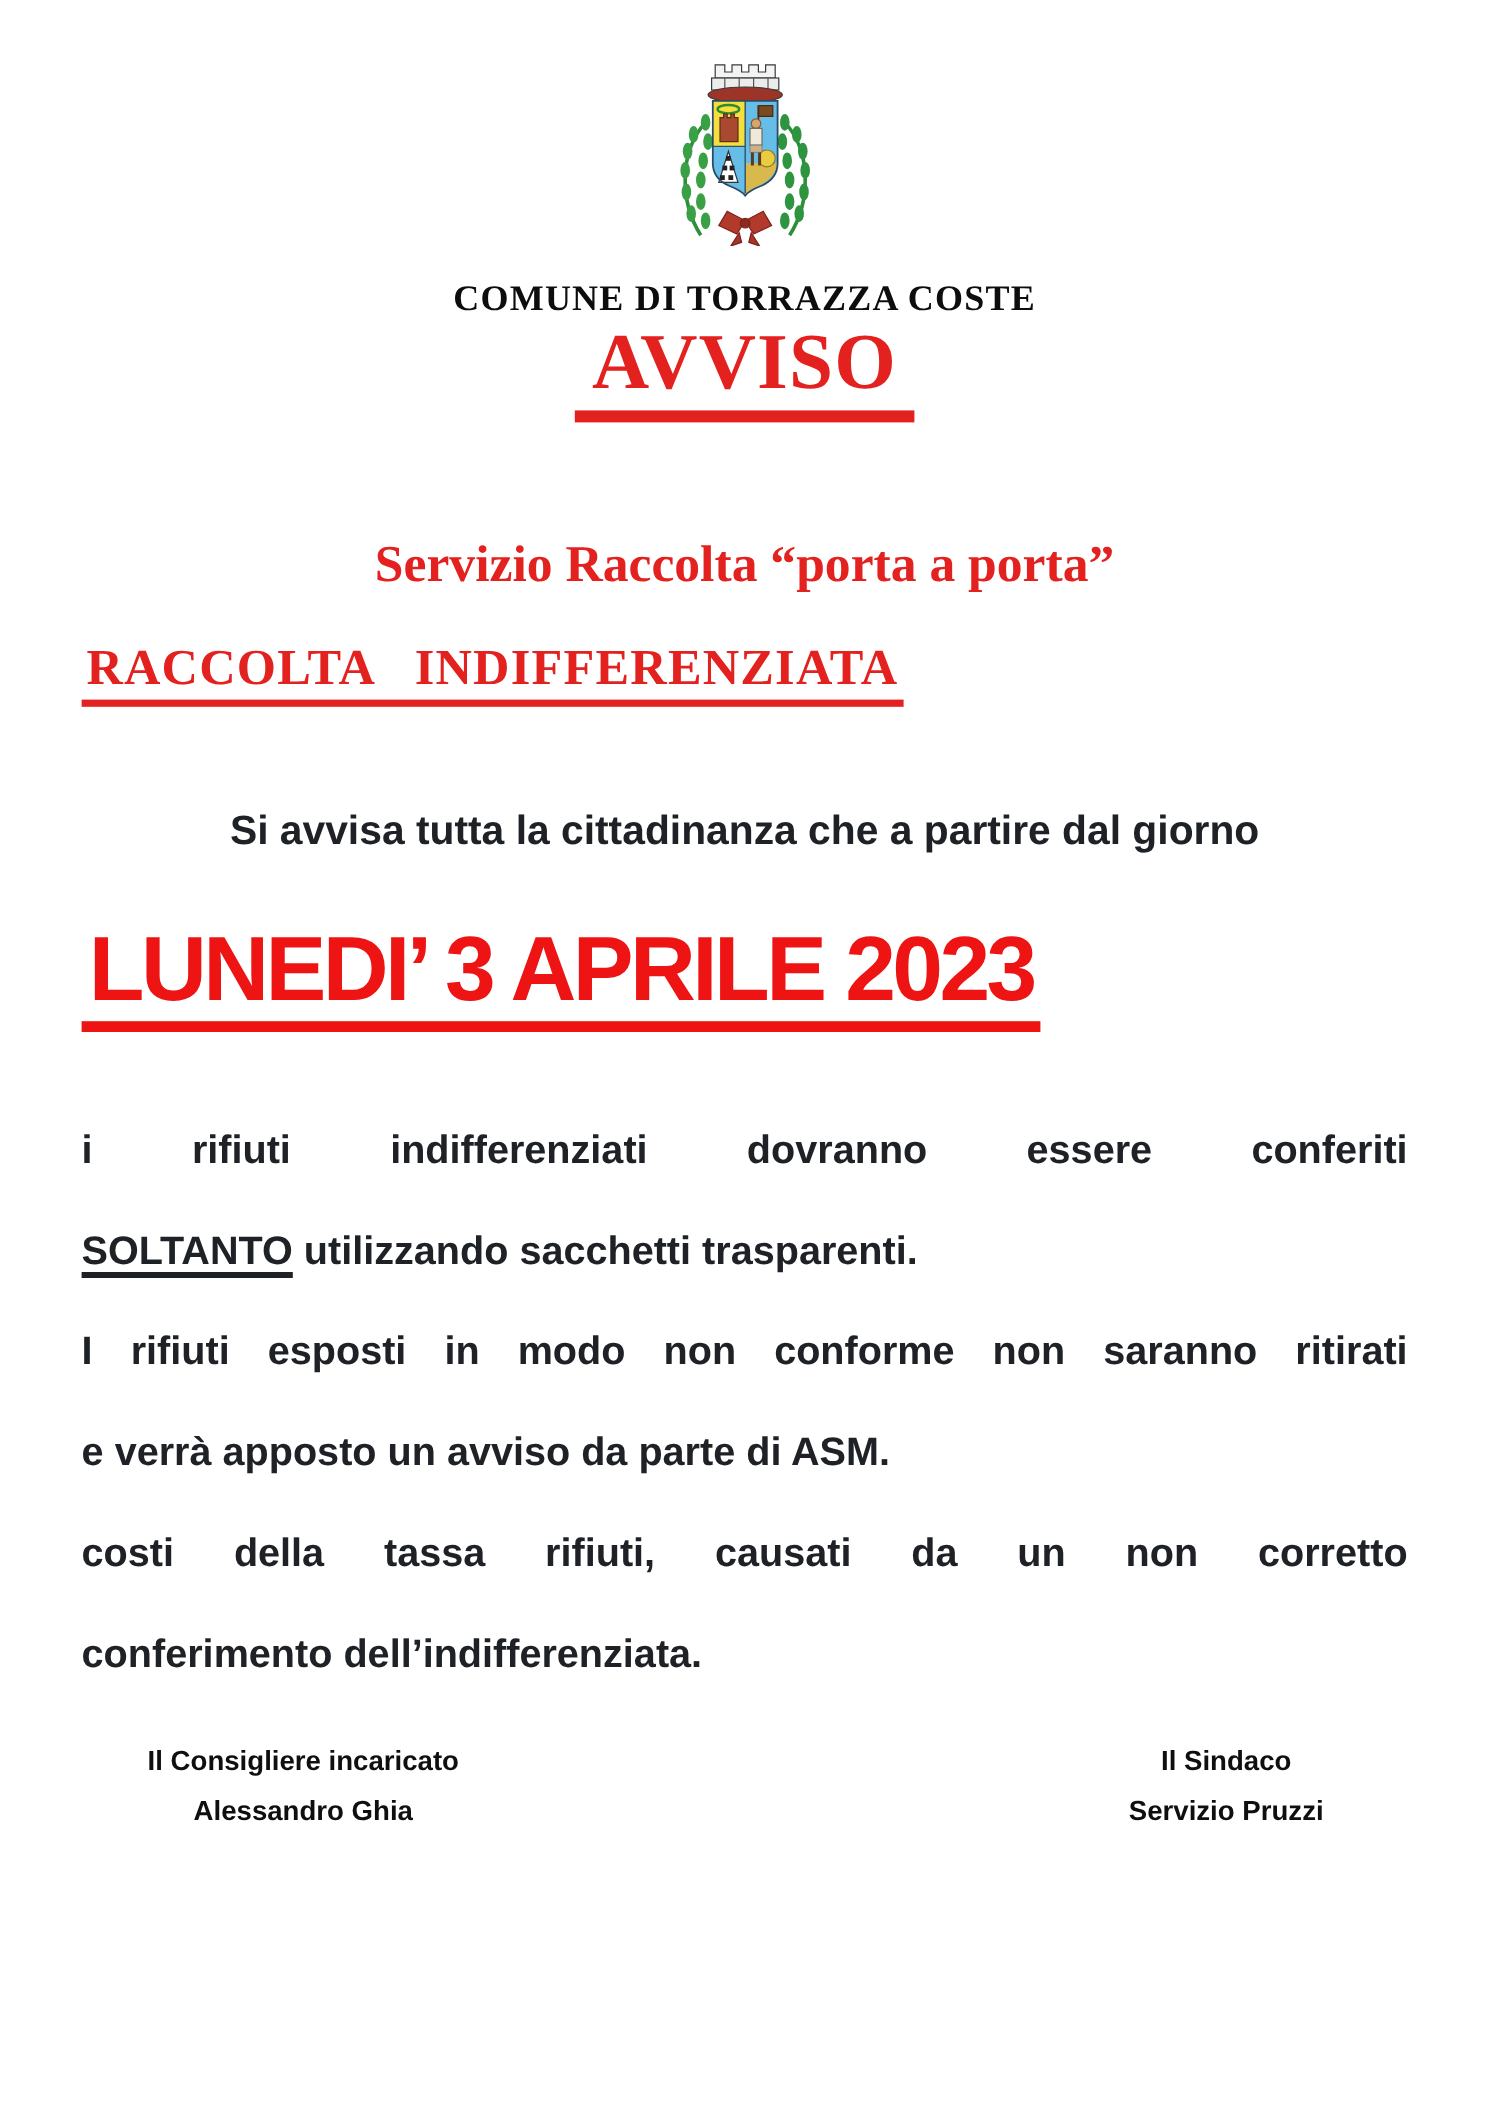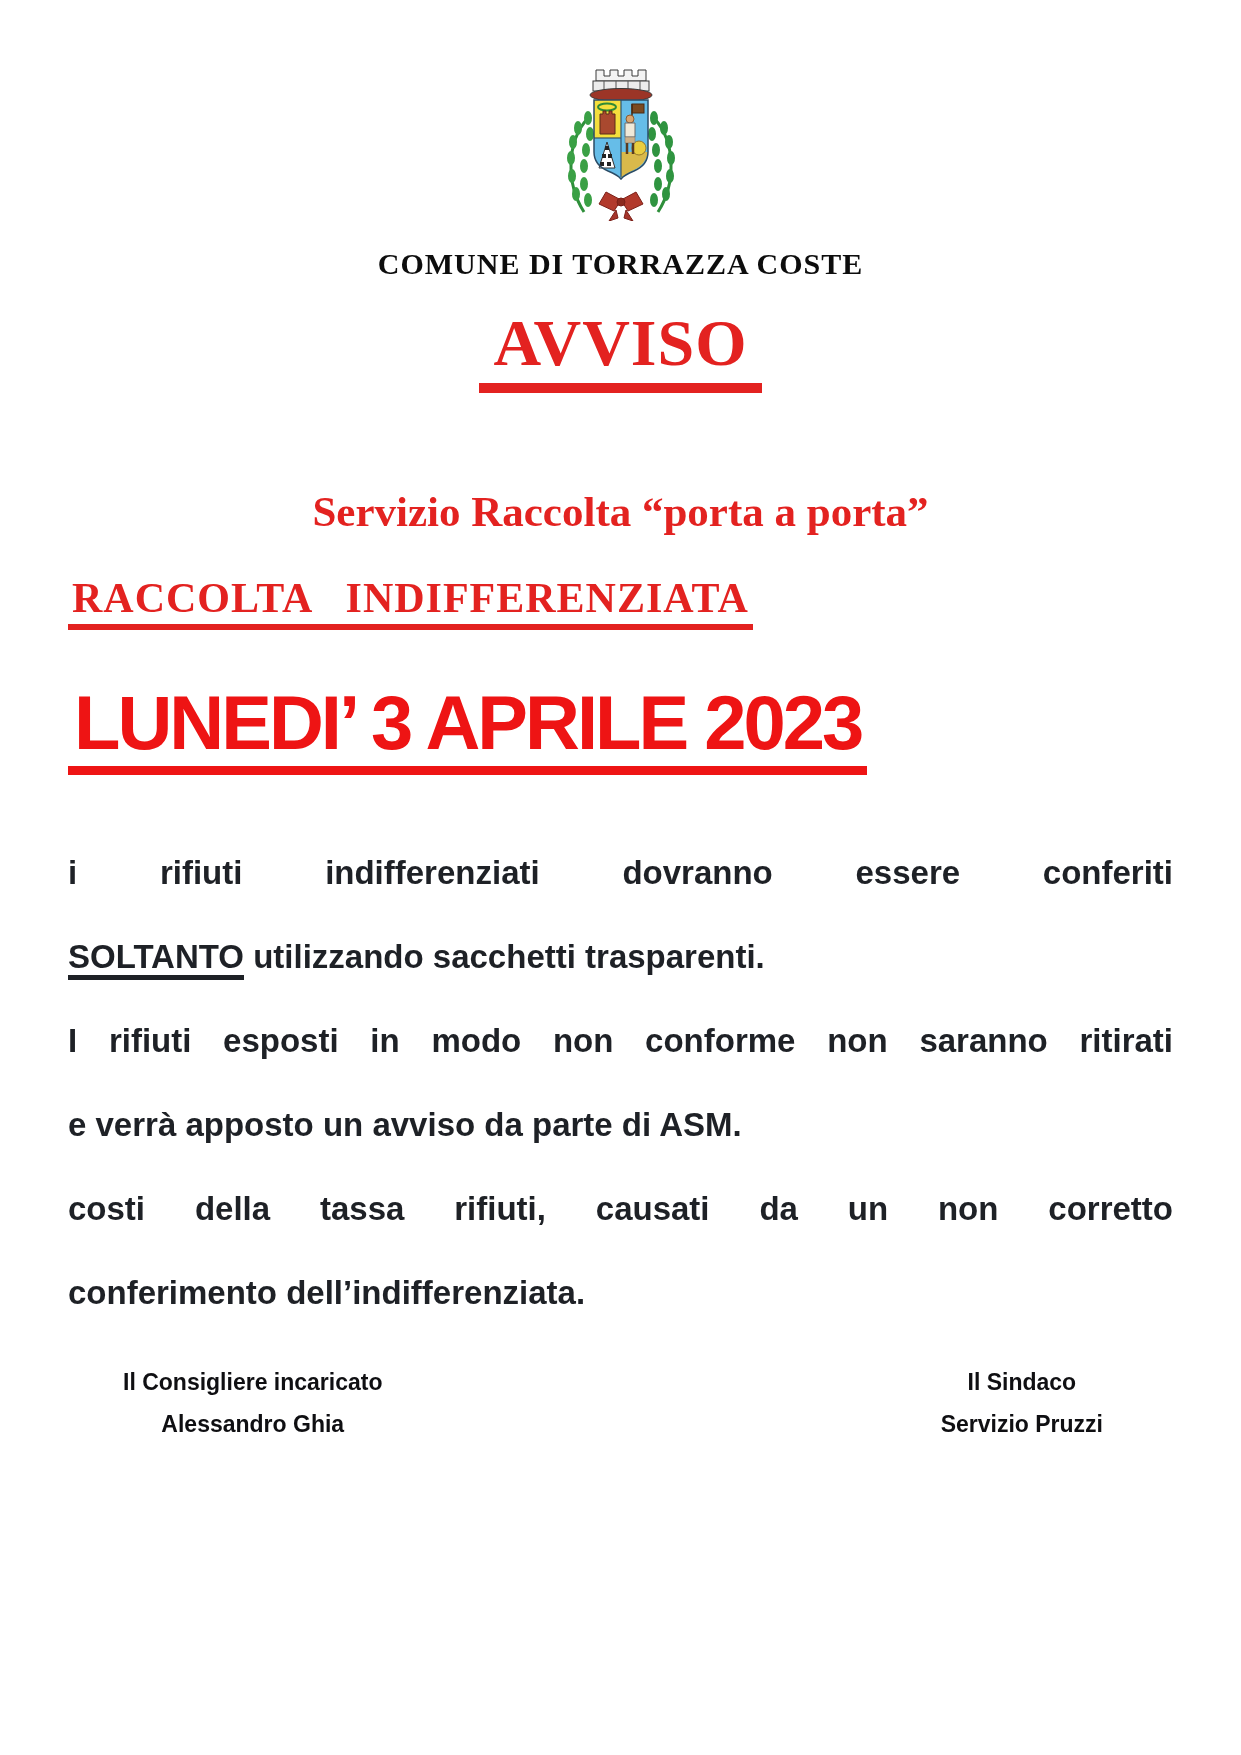--- a/index.html
+++ b/index.html
@@ -8,36 +8,36 @@
     --ink: #1e2126;
   }
   * { box-sizing: border-box; }
   html, body { margin: 0; padding: 0; background: #ffffff; }
   .page {
     position: relative;
     width: 1241px;
     height: 1755px;
     background: #ffffff;
     overflow: hidden;
-    padding: 16px 68px;
+    padding: 0 68px;
     font-family: "Liberation Sans", sans-serif;
     border-radius: 27px;
   }
   .crest-wrap { margin-top: 50px; text-align: center; }
   .crest-wrap svg { width: 150px; height: 155px; }
 
   .muni {
     margin: 22px 0 0;
     text-align: center;
     font: bold 30px/34px "Liberation Serif", serif;
     color: #0d0d0d;
     letter-spacing: 1px;
   }
 
-  .title-wrap { margin-top: 26px; text-align: center; }
+  .title-wrap { text-align: center; }
   .notice-title {
     display: inline-block;
     font: bold 66px/72px "Liberation Serif", serif;
     color: var(--heading-red);
     border-bottom: 10px solid var(--heading-red);
     padding: 0 14px 4px;
     letter-spacing: 1px;
   }
 
   .sub1 {
@@ -187,20 +187,21 @@
   <div class="title-wrap">
     <span class="notice-title">AVVISO</span>
   </div>
 
   <h2 class="sub1">Servizio Raccolta “porta a porta”</h2>
 
   <div class="sub2-wrap">
     <span class="sub2">RACCOLTA   INDIFFERENZIATA</span>
   </div>
 
+  <p class="intro">Si avvisa tutta la cittadinanza che a partire dal giorno</p>
 
   <div class="date-wrap">
     <span class="effective-date">LUNEDI’ 3 APRILE 2023</span>
   </div>
 
   <div class="body-block">
     <p class="line just">i rifiuti indifferenziati dovranno essere conferiti</p>
     <p class="line"><span class="u-black">SOLTANTO</span><span> utilizzando sacchetti trasparenti.</span></p>
     <p class="line just">I rifiuti esposti in modo non conforme non saranno ritirati</p>
     <p class="line">e verrà apposto un avviso da parte di ASM.</p>

